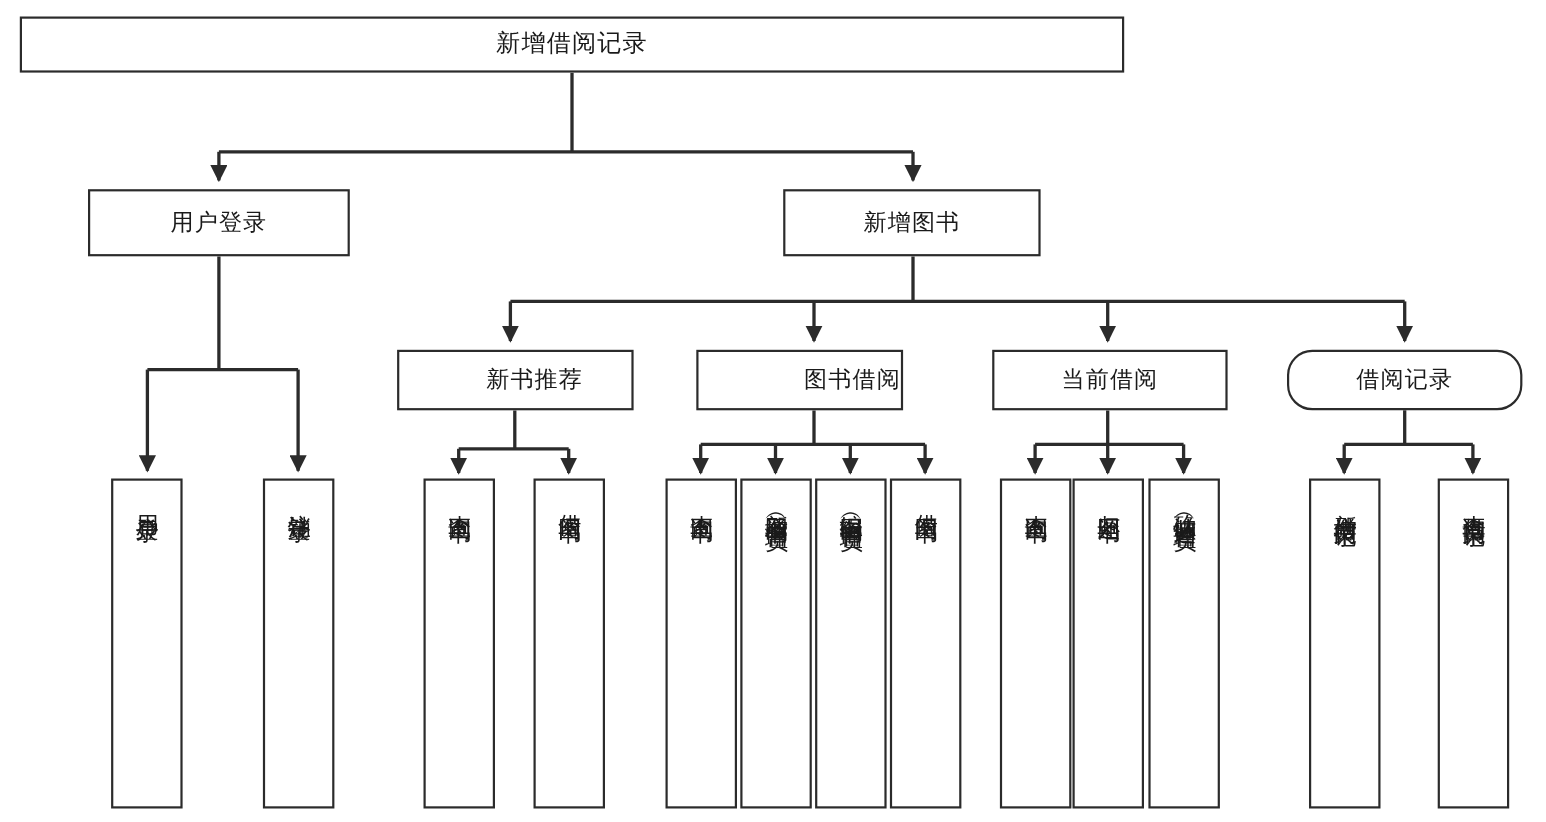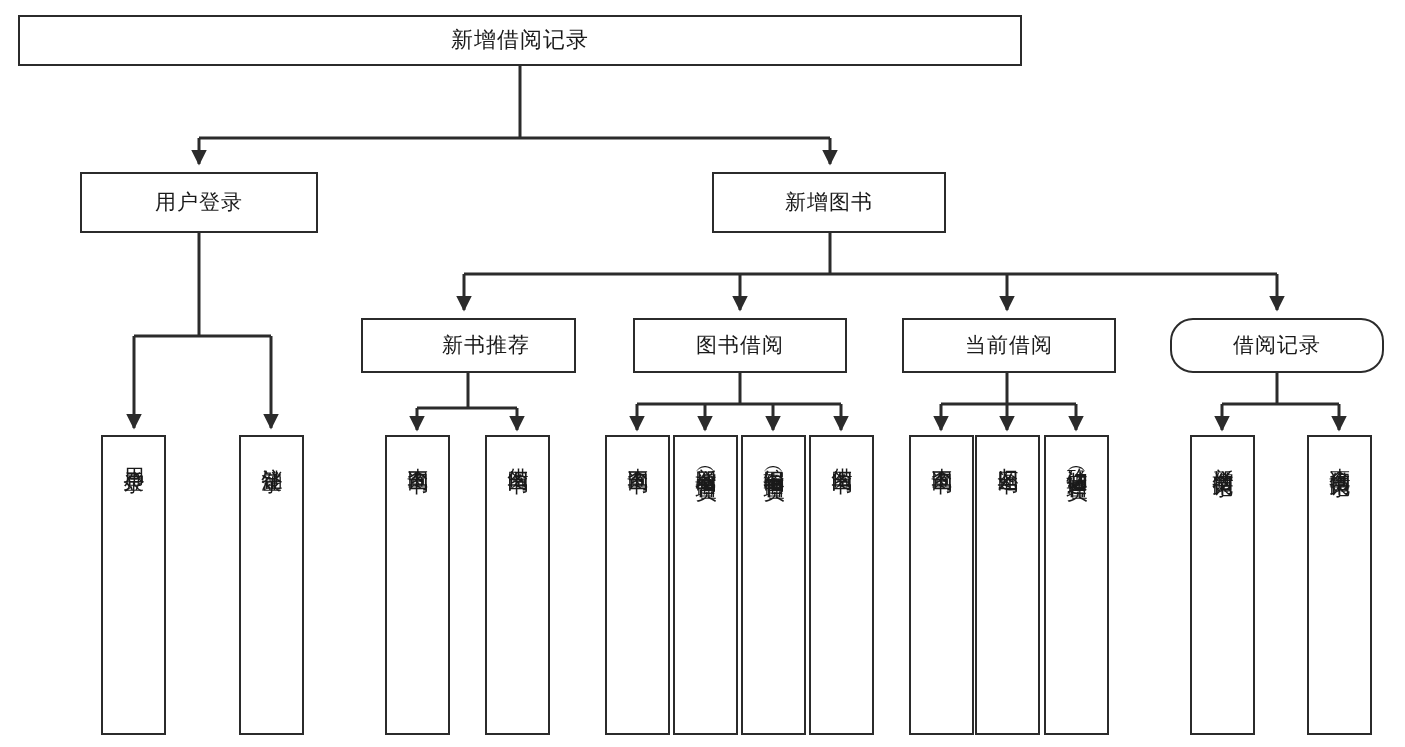--- a/index.html
+++ b/index.html
@@ -132,21 +132,21 @@
   </div>
 
   <div class="node horiz" style="left:712px; top:172px; width:234px; height:61px;">
     <span>新增图书</span>
   </div>
 
   <div class="node horiz" style="left:361px; top:318px; width:215px; height:55px;padding-left:35px;">
     <span>新书推荐</span>
   </div>
 
-  <div class="node horiz" style="left:633px; top:318px; width:214px; height:55px;">
+  <div class="node horiz" style="left:633px; top:318px; width:188px; height:55px;justify-content:flex-end;">
     <span>图书借阅</span>
   </div>
 
   <div class="node horiz" style="left:902px; top:318px; width:214px; height:55px;">
     <span>当前借阅</span>
   </div>
 
   <div class="node horiz" style="left:1170px; top:318px; width:214px; height:55px;border-radius:23px;">
     <span>借阅记录</span>
   </div>

